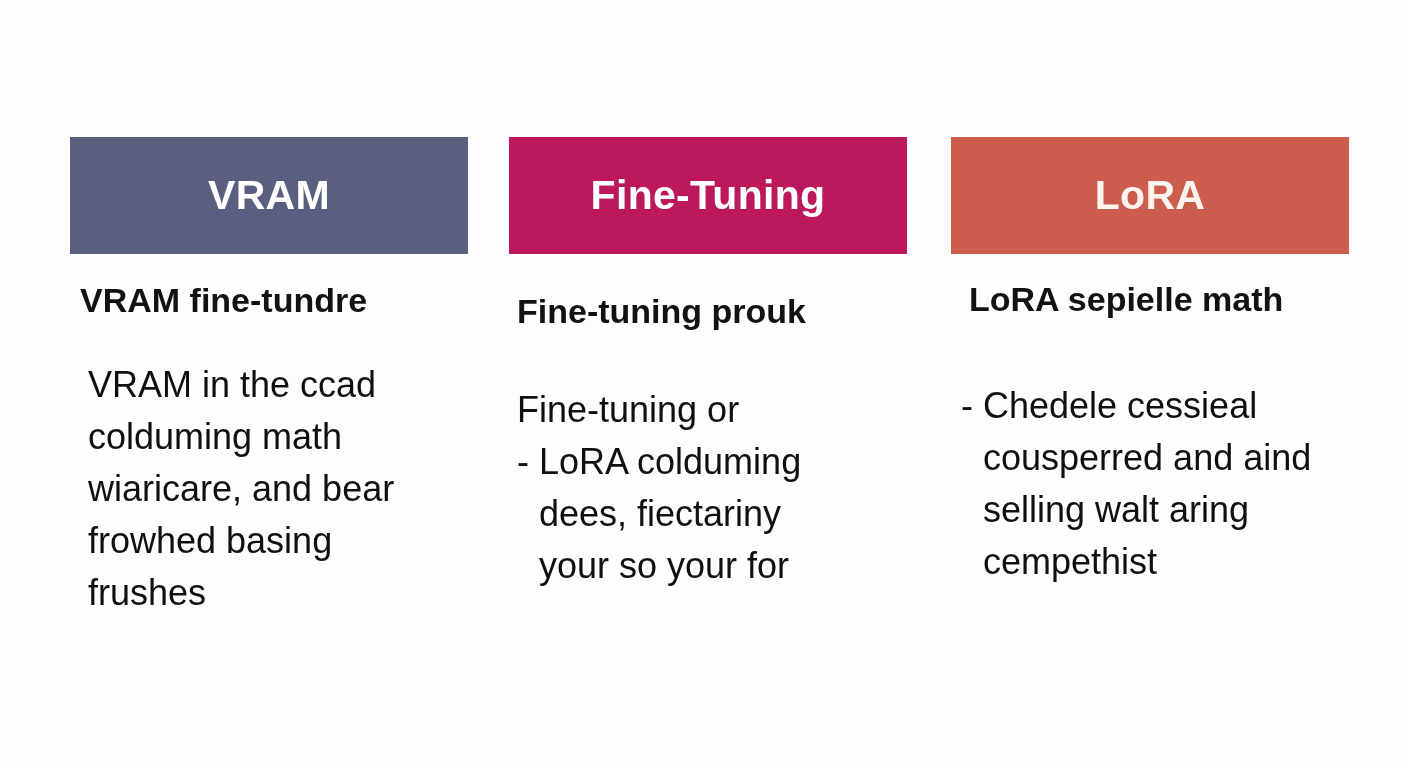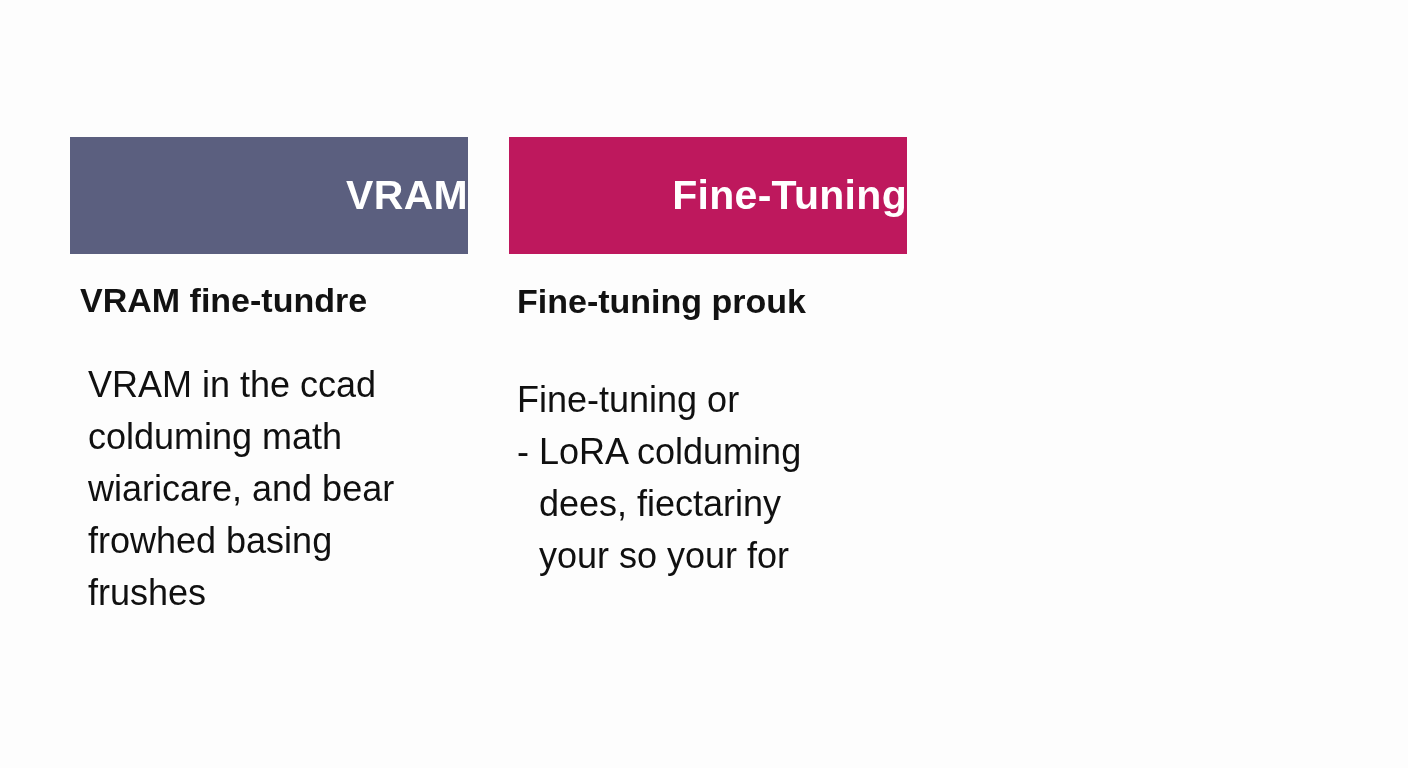--- a/index.html
+++ b/index.html
@@ -32,21 +32,21 @@
 
   .col-1 { left: 70px; }
   .col-2 { left: 509px; }
   .col-3 { left: 951px; }
 
   .header-bar {
     width: 398px;
     height: 117px;
     display: flex;
     align-items: center;
-    justify-content: flex-end;
+    justify-content: center;
     box-sizing: border-box;
   }
 
   .header-label {
     color: #ffffff;
     font-size: 41px;
     font-weight: bold;
     letter-spacing: 0.3px;
     line-height: 1;
     text-align: center;
@@ -73,21 +73,21 @@
   }
 
   .body-line.indented {
     padding-left: 22px;
   }
 
   
   .col-1 .subtitle { margin-top: 28px; margin-left: 10px; }
   .col-1 .body-text { margin-top: 40px; margin-left: 18px; }
 
-  .col-2 .subtitle { margin-top: 29px; margin-left: 8px; }
+  .col-2 .subtitle { margin-top: 39px; margin-left: 8px; }
   .col-2 .body-text { margin-top: 54px; margin-left: 8px; }
 
   .col-3 .subtitle { margin-top: 27px; margin-left: 18px; }
   .col-3 .body-text { margin-top: 62px; margin-left: 10px; }
 </style>
 </head>
 <body style="background: rgb(253, 253, 253);">
 
 <div id="board" style="background: rgb(253, 253, 253);">
 
@@ -111,14 +111,26 @@
     </div>
     <div class="subtitle">Fine-tuning prouk</div>
     <div class="body-text">
       <div class="body-line">Fine-tuning or</div>
       <div class="body-line">- LoRA colduming</div>
       <div class="body-line indented">dees, fiectariny</div>
       <div class="body-line indented">your  so your for</div>
     </div>
   </div>
 
+  <div class="column col-3">
+    <div class="header-bar" style="background: rgb(204, 93, 76);">
+      <span class="header-label" style="color: rgb(253, 243, 239);">LoRA</span>
+    </div>
+    <div class="subtitle">LoRA sepielle math</div>
+    <div class="body-text">
+      <div class="body-line">- Chedele cessieal</div>
+      <div class="body-line indented">cousperred and aind</div>
+      <div class="body-line indented">selling walt aring</div>
+      <div class="body-line indented">cempethist</div>
+    </div>
+  </div>
 
 </div>
 
 </body></html>

